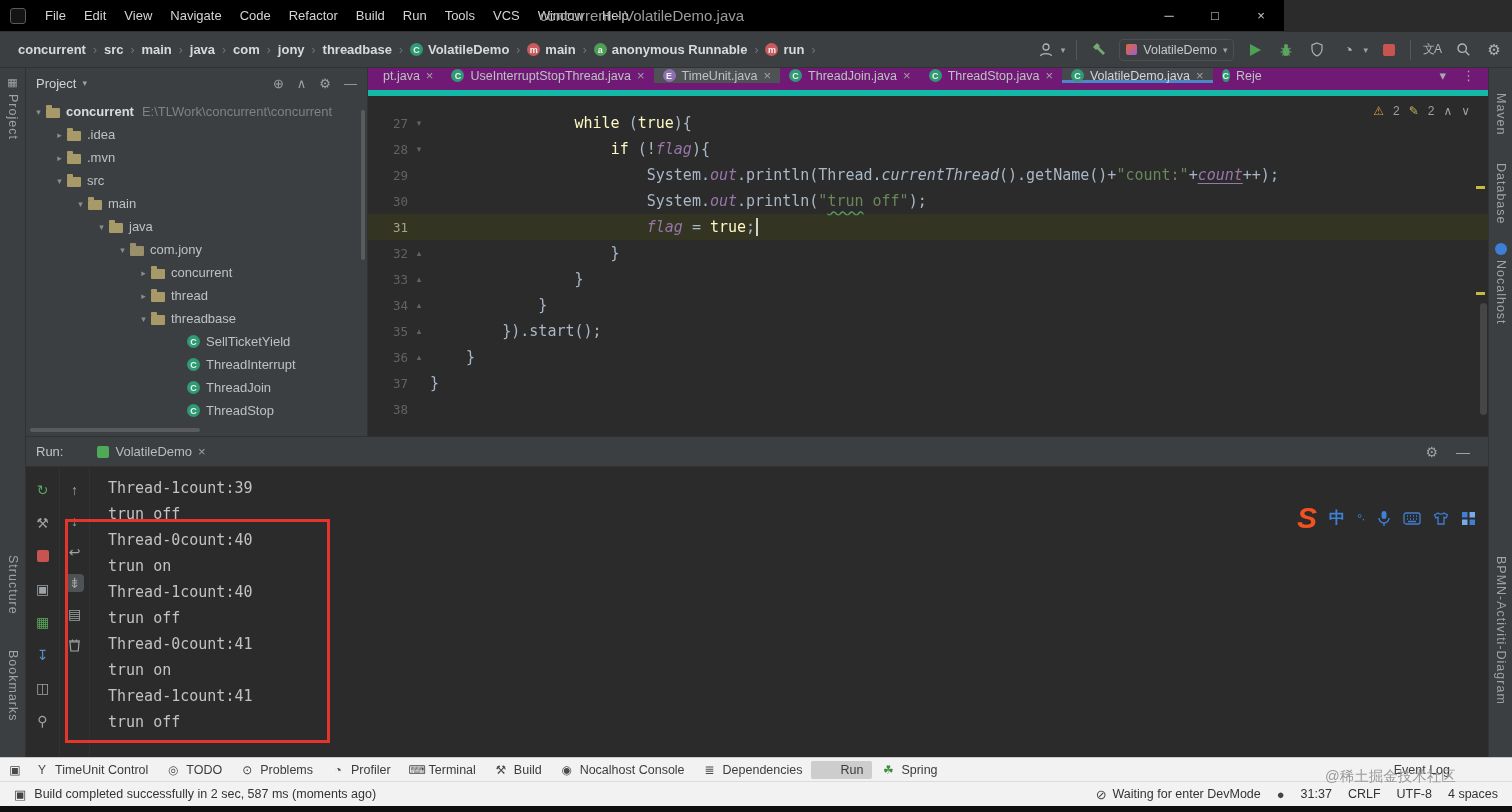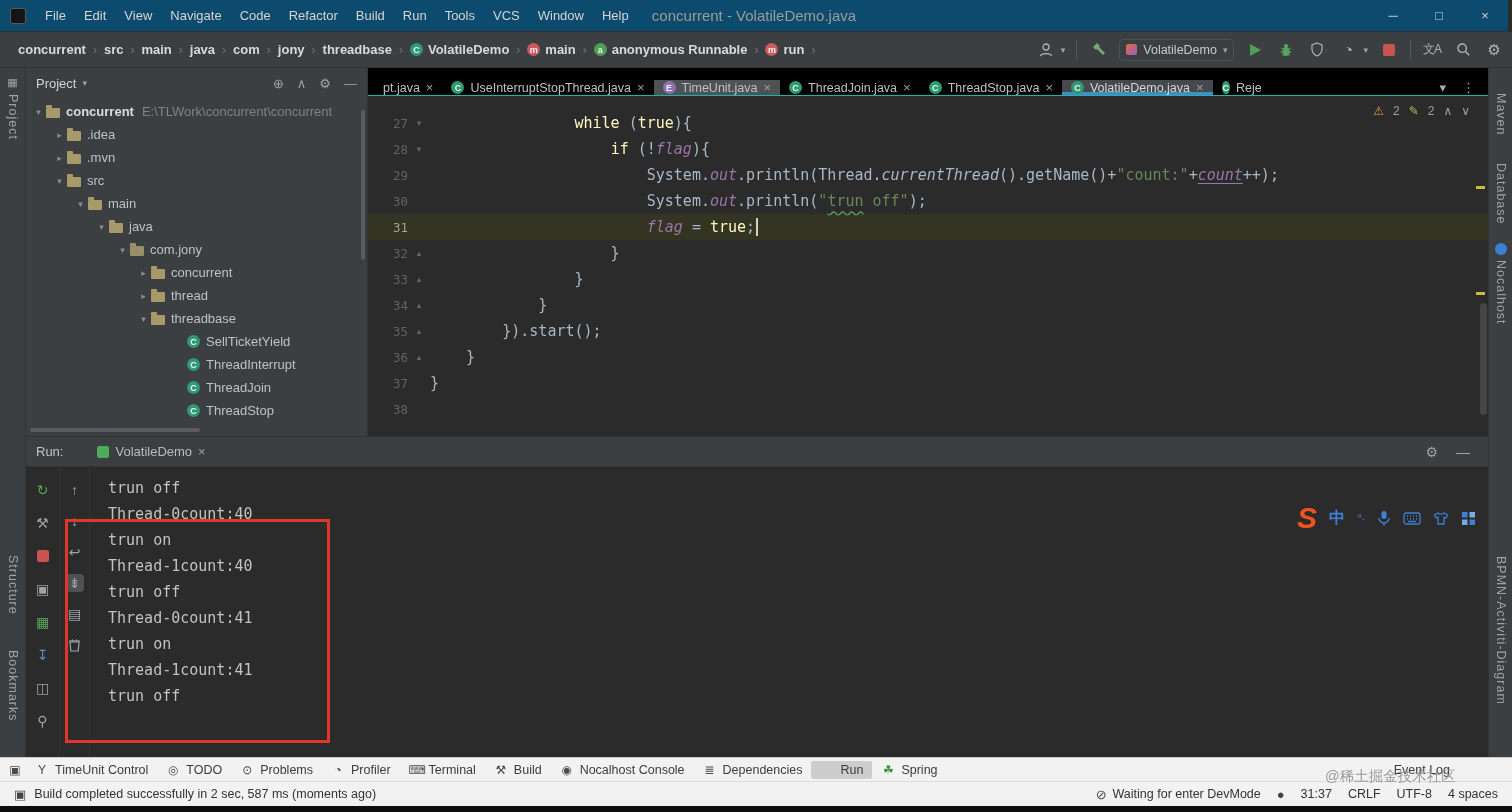--- a/index.html
+++ b/index.html
@@ -1,21 +1,21 @@
 <!DOCTYPE html>
 <html><head>
 <meta charset="utf-8">
 <style>
 *{margin:0;padding:0;box-sizing:border-box}
 html,body{width:1512px;height:812px;overflow:hidden}
 body{font-family:"Liberation Sans",sans-serif;font-size:13px;color:#bbb;background:#2b2b2b}
 #app{position:relative;width:1512px;height:812px;background:#2b2b2b;overflow:hidden}
 .vdiv{width:1px;height:20px;background:#55585a}
 
-#titlebar{position:absolute;left:0;top:0;width:1508px;height:32px;background:#0c4a6e;border-bottom:1px solid #2f3133;display:flex;align-items:center}
+#titlebar{position:absolute;left:0;top:0;width:1284px;height:32px;background:#000000;border-bottom:1px solid #2f3133;display:flex;align-items:center}
 #app-icon{width:16px;height:16px;margin:0 10px;background:#141414;border:1px solid #5a5a5a;border-radius:3px}
 .menu-item{padding:0 9px;line-height:31px;color:#d4d4d4;font-size:13px;cursor:default}
 #win-title{position:absolute;left:50%;transform:translateX(-50%);color:#9c9c9c;font-size:15px;line-height:32px}
 #win-controls{position:absolute;right:0;top:0;display:flex}
 .win-btn{width:46px;height:31px;display:flex;align-items:center;justify-content:center;color:#cfcfcf;font-size:13px}
 
 #navbar{position:absolute;left:0;top:32px;width:1512px;height:36px;background:#3c3f41;border-bottom:1px solid #323232;display:flex;align-items:center}
 #breadcrumbs{display:flex;align-items:center;padding-left:18px}
 .bc-item{display:flex;align-items:center;gap:5px;color:#aeb3b8;font-size:13px}
 .bc-item:first-child .bc-label{color:#d7dadc;font-weight:bold}
@@ -59,21 +59,21 @@
 .ico-folder::before,.ico-package::before{content:"";position:absolute;top:-3px;left:0;width:6px;height:3px;background:inherit;border-radius:1px 1px 0 0}
 .ico-package{background:#9a8f6b}
 .ico-class,.ico-enum{width:13px;height:13px;border-radius:50%;background:#2f9a73;display:flex;align-items:center;justify-content:center;font-size:9px;font-weight:bold;color:#eaf4ee}
 .ico-class::before{content:"C"}
 .ico-enum{background:#8f6fb2}.ico-enum::before{content:"E"}
 .ico-none{width:0;height:0}
 #pp-vscroll{position:absolute;right:2px;top:42px;width:4px;height:150px;background:#595b5d;border-radius:2px}
 #pp-hscroll{position:absolute;left:4px;bottom:4px;height:4px;width:170px;background:#595b5d;border-radius:2px}
 
 #editor{position:absolute;left:368px;top:68px;width:1120px;height:368px;background:#2b2b2b}
-#tabs{height:28px;background:#000000;border-bottom:1px solid #14b8a6;display:flex;align-items:flex-end}
+#tabs{height:28px;background:#701a75;border-bottom:6px solid #14b8a6;display:flex;align-items:flex-start}
 .tab{display:flex;align-items:center;gap:6px;padding:0 9px;font-size:12.5px;color:#bdc1c4;white-space:nowrap}
 .tab .tab-close{color:#9fa2a5;font-size:13px}
 .tab.hl{background:#4e5254}
 .tab.sel{background:#45494d;box-shadow:inset 0 -3px 0 #4a88c7;color:#d4d7d9}
 .tab.cut{overflow:hidden;max-width:64px}
 #tabs-right{margin-left:auto;display:flex;align-items:center;gap:2px;padding-right:6px;color:#a7abae}
 #tabs-right span{padding:0 7px;font-size:13px}
 #code-lines{position:relative;padding-top:14px}
 .cl{height:26px;display:flex;align-items:center}
 .cl.cur{background:#343422}
@@ -600,20 +600,21 @@
         <svg width="13" height="14" viewBox="0 0 13 14">
             <path d="M2 4h9l-.8 9H2.8z" fill="none" stroke="#9fa3a6" stroke-width="1.2"></path>
             <line x1="1" y1="3" x2="12" y2="3" stroke="#9fa3a6" stroke-width="1.2"></line>
             <line x1="4.5" y1="3" x2="4.5" y2="1.5" stroke="#9fa3a6" stroke-width="1.2"></line>
             <line x1="8.5" y1="3" x2="8.5" y2="1.5" stroke="#9fa3a6" stroke-width="1.2"></line>
           </svg>
       </span>
     </div>
     <div id="console">
 
+    <div class="console-line">Thread-1count:39</div>
         <div class="console-line">trun off</div>
         <div class="console-line">Thread-0count:40</div>
         <div class="console-line">trun on</div>
         <div class="console-line">Thread-1count:40</div>
         <div class="console-line">trun off</div>
         <div class="console-line">Thread-0count:41</div>
         <div class="console-line">trun on</div>
         <div class="console-line">Thread-1count:41</div>
         <div class="console-line">trun off</div>
       </div>

